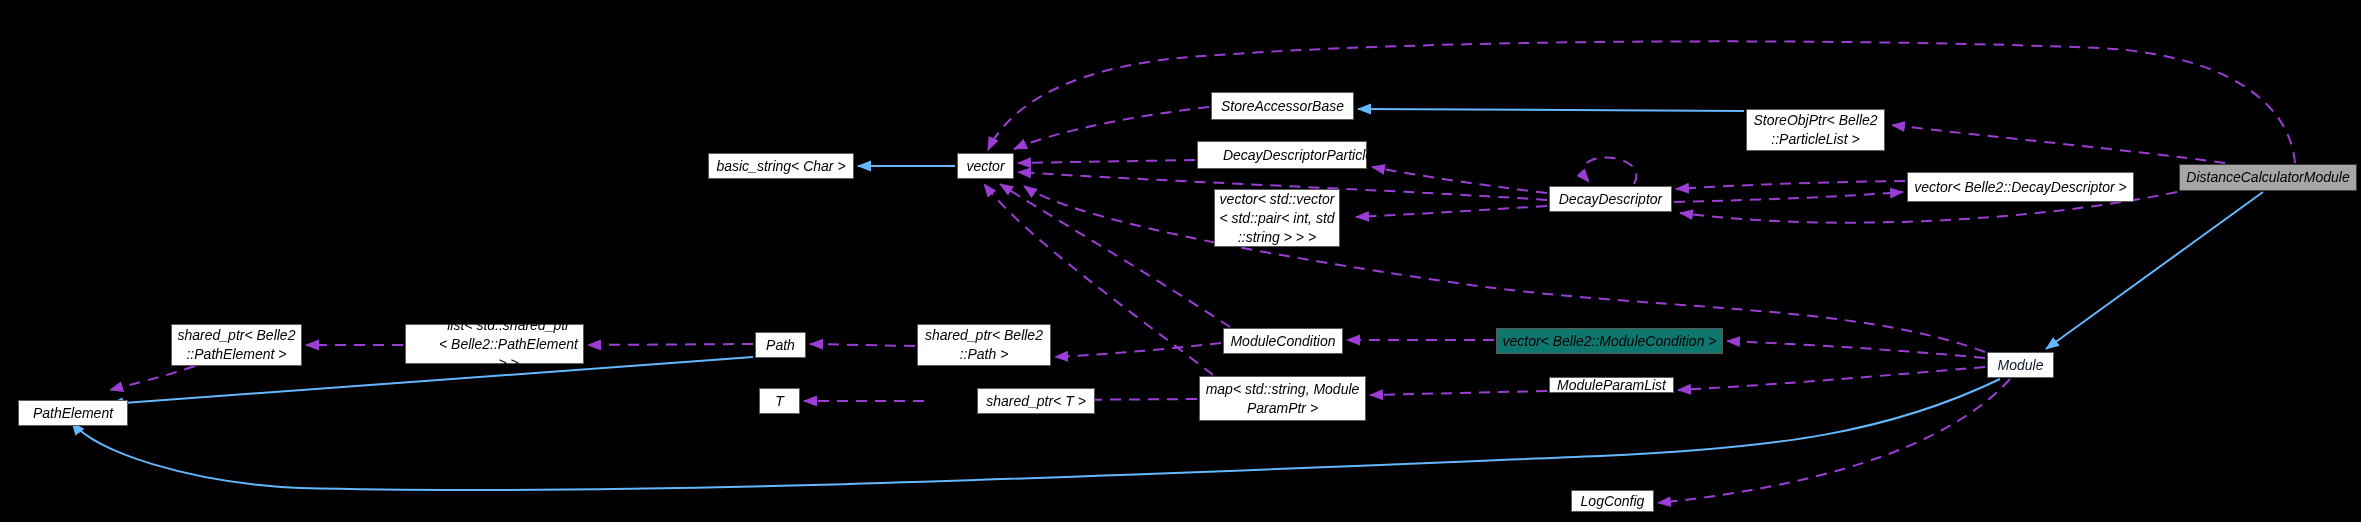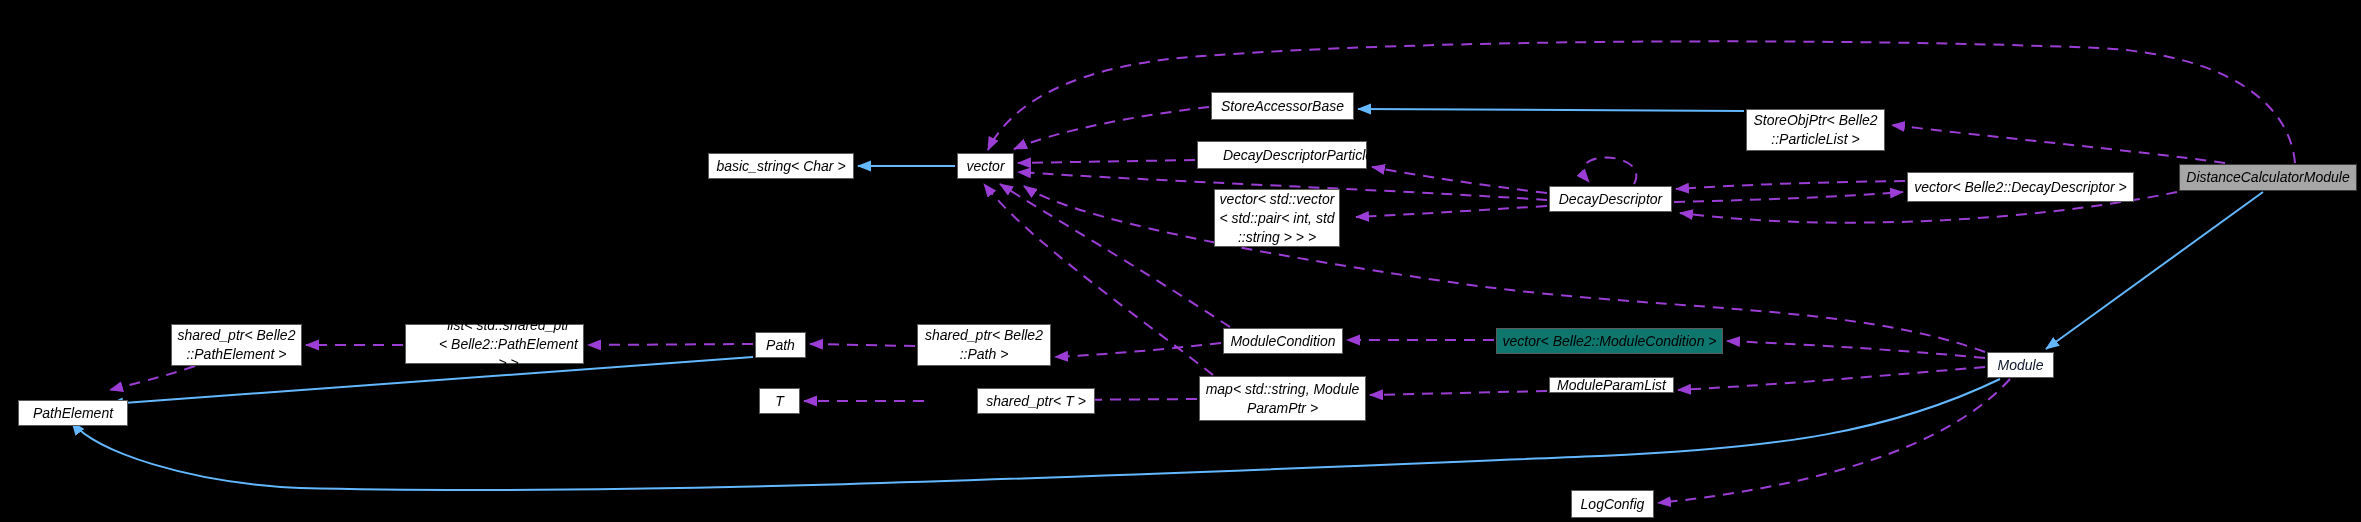--- a/index.html
+++ b/index.html
@@ -83,21 +83,21 @@
       <div class="node" style="left: 1746px; top: 91px; width: 139px; height: 42px; background: rgb(255, 255, 255); border: 1.5px solid rgb(90, 90, 90); color: rgb(0, 0, 0); margin-top: 18px;">StoreObjPtr&lt; Belle2
 ::ParticleList &gt;</div>
       <div class="node" style="left: 1907px; top: 172px; width: 227px; height: 30px; background: rgb(255, 255, 255); border: 1.5px solid rgb(90, 90, 90); color: rgb(0, 0, 0);">vector&lt; Belle2::DecayDescriptor &gt;</div>
       <div class="node" style="left: 2179px; top: 164px; width: 178px; height: 27px; background: rgb(166, 166, 166); border: 1.5px solid rgb(60, 60, 60); color: rgb(0, 0, 0);">DistanceCalculatorModule</div>
       <div class="node" style="left: 1987px; top: 352px; width: 67px; height: 26px; background: rgb(255, 255, 255); border: 1.5px solid rgb(90, 90, 90); color: #0f172a; text-align: center;">Module</div>
       <div class="node" style="left: 1496px; top: 328px; width: 227px; height: 26px; background: #0f766e; border: 1.5px solid rgb(90, 90, 90); color: rgb(0, 0, 0);">vector&lt; Belle2::ModuleCondition &gt;</div>
       <div class="node" style="left: 1223px; top: 328px; width: 120px; height: 26px; background: rgb(255, 255, 255); border: 1.5px solid rgb(90, 90, 90); color: rgb(0, 0, 0);">ModuleCondition</div>
       <div class="node" style="left: 1549px; top: 377px; width: 125px; height: 16px; background: rgb(255, 255, 255); border: 1.5px solid rgb(90, 90, 90); color: rgb(0, 0, 0);">ModuleParamList</div>
       <div class="node" style="left: 1199px; top: 376px; width: 167px; height: 45px; background: rgb(255, 255, 255); border: 1.5px solid rgb(90, 90, 90); color: rgb(0, 0, 0);">map&lt; std::string, Module
 ParamPtr &gt;</div>
-      <div class="node" style="left: 1571px; top: 490px; width: 83px; height: 28px; background: rgb(255, 255, 255); border: 1.5px solid rgb(90, 90, 90); color: rgb(0, 0, 0);">LogConfig</div>
+      <div class="node" style="left: 1571px; top: 490px; width: 83px; height: 22px; background: rgb(255, 255, 255); border: 1.5px solid rgb(90, 90, 90); color: rgb(0, 0, 0);">LogConfig</div>
       <div class="node" style="left: 917px; top: 324px; width: 134px; height: 42px; background: rgb(255, 255, 255); border: 1.5px solid rgb(90, 90, 90); color: rgb(0, 0, 0);">shared_ptr&lt; Belle2
 ::Path &gt;</div>
       <div class="node" style="left: 755px; top: 332px; width: 51px; height: 26px; background: rgb(255, 255, 255); border: 1.5px solid rgb(90, 90, 90); color: rgb(0, 0, 0);">Path</div>
       <div class="node" style="left: 759px; top: 388px; width: 41px; height: 26px; background: rgb(255, 255, 255); border: 1.5px solid rgb(90, 90, 90); color: rgb(0, 0, 0);">T</div>
       <div class="node" style="left: 977px; top: 388px; width: 118px; height: 26px; background: rgb(255, 255, 255); border: 1.5px solid rgb(90, 90, 90); color: rgb(0, 0, 0);">shared_ptr&lt; T &gt;</div>
       <div class="node" style="left: 405px; top: 324px; width: 179px; height: 40px; background: rgb(255, 255, 255); border: 1.5px solid rgb(90, 90, 90); color: rgb(0, 0, 0); padding-left: 28px;">list&lt; std::shared_ptr
 &lt; Belle2::PathElement &gt; &gt;</div>
       <div class="node" style="left: 171px; top: 324px; width: 131px; height: 42px; background: rgb(255, 255, 255); border: 1.5px solid rgb(90, 90, 90); color: rgb(0, 0, 0);">shared_ptr&lt; Belle2
 ::PathElement &gt;</div>
       <div class="node" style="left: 18px; top: 392px; width: 110px; height: 26px; background: rgb(255, 255, 255); border: 1.5px solid rgb(90, 90, 90); color: rgb(0, 0, 0); margin-top: 8px;">PathElement</div>

